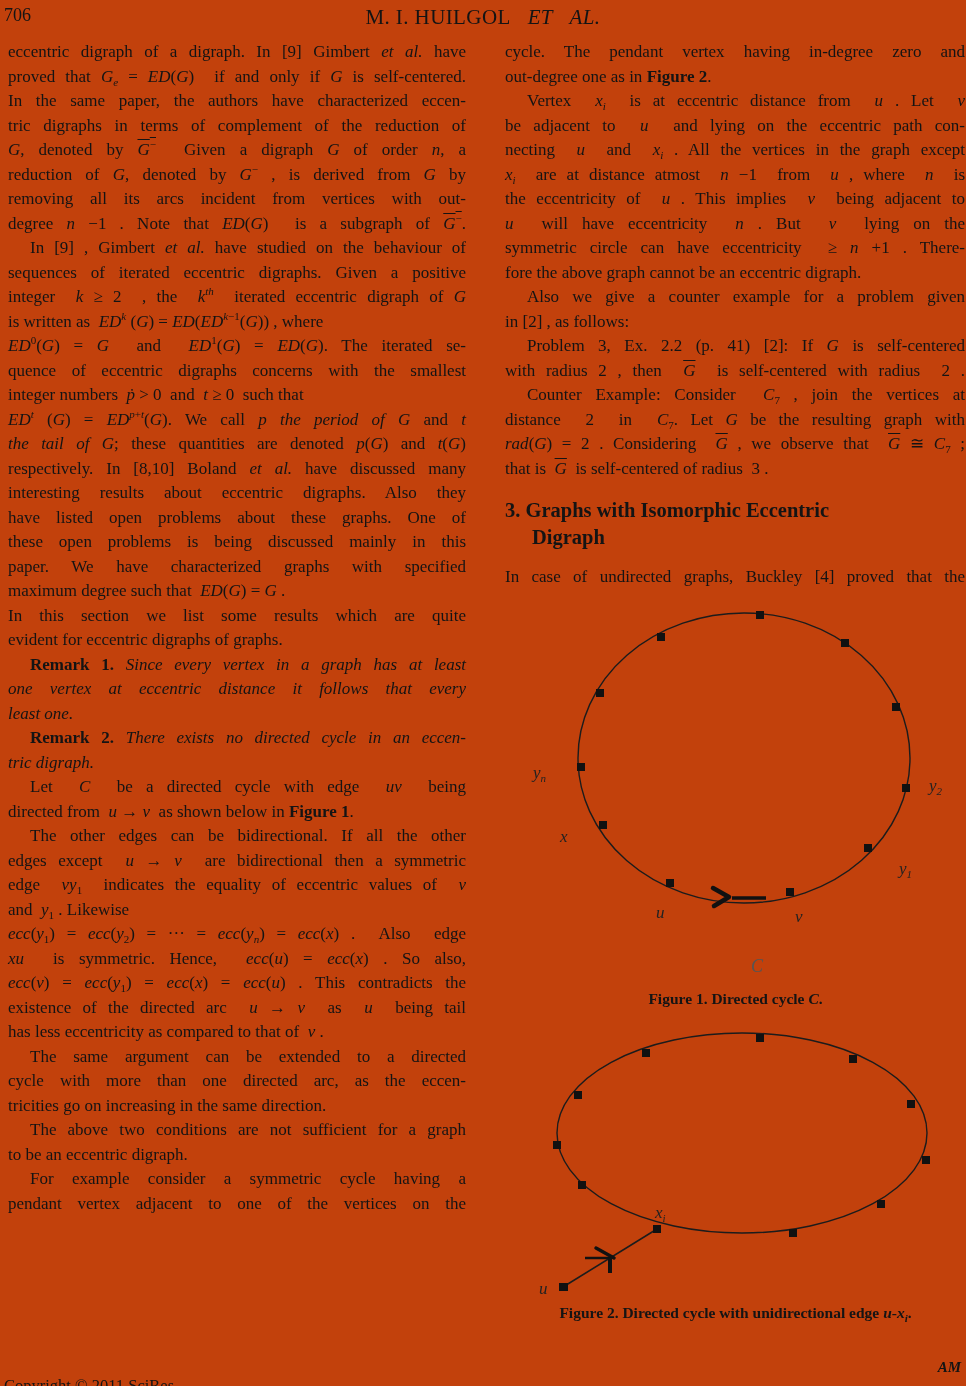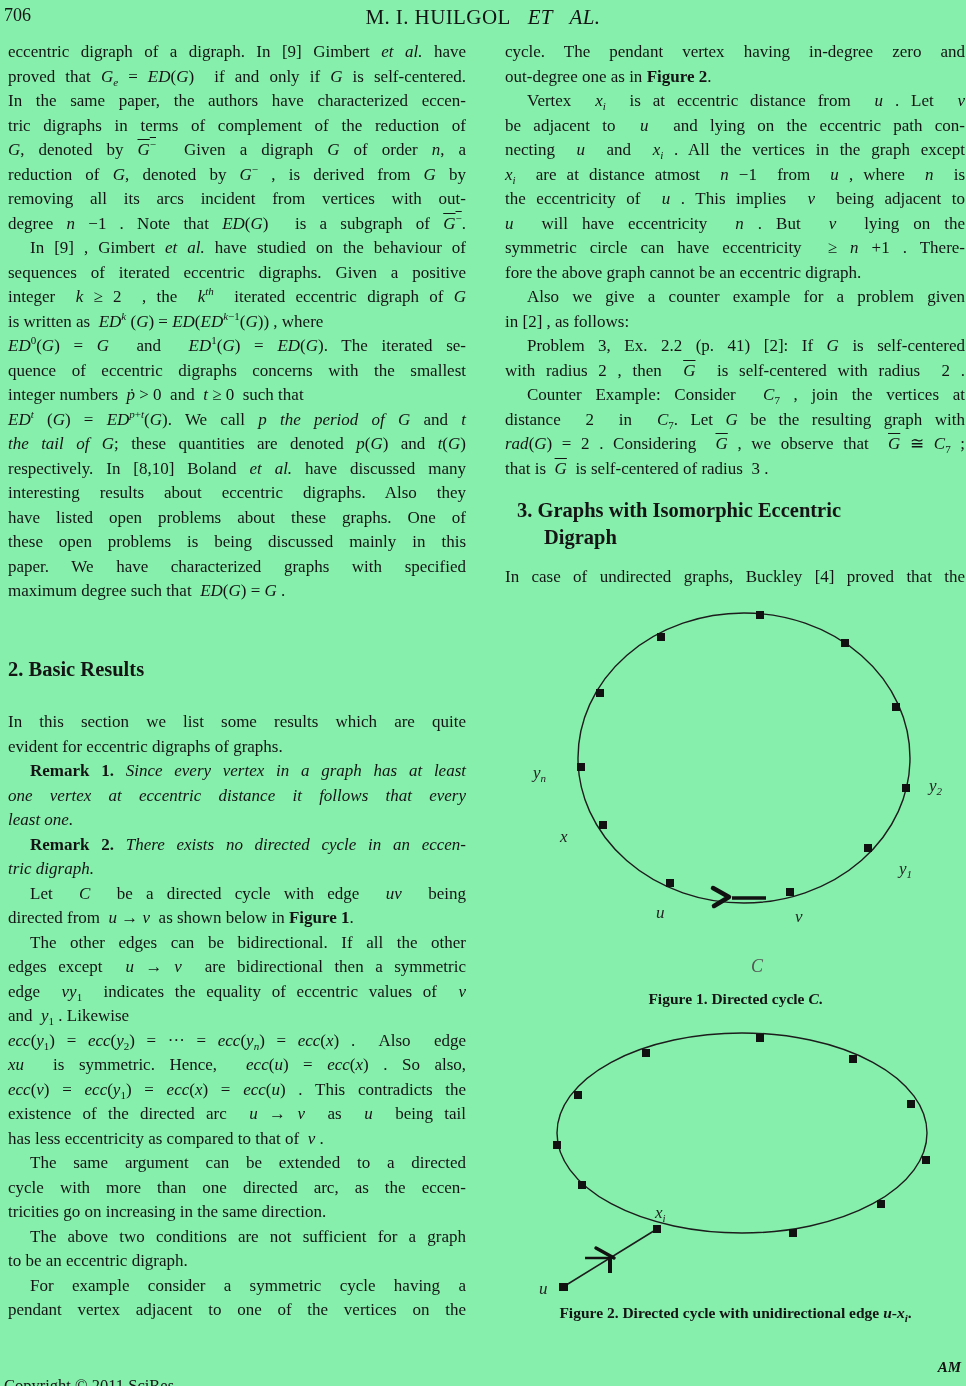--- a/index.html
+++ b/index.html
@@ -1,30 +1,30 @@
 <!DOCTYPE html>
 <html><head>
 <meta charset="utf-8">
 <style>
   html,body{margin:0;padding:0;background:#e8e8e8;}
-  #page{position:relative;width:966px;height:1386px;background:#86efac;overflow:hidden;
+  #page{position:relative;width:966px;height:1386px;background:#c2410c;overflow:hidden;
         font-family:"Liberation Serif","DejaVu Serif",serif;color:#141414;}
   
   .hdr-num{position:absolute;left:4px;top:5px;font-size:18px;}
   .hdr-title{position:absolute;left:0;top:5px;width:100%;text-align:center;font-size:21px;letter-spacing:.4px;}
   
   .col{position:absolute;top:40px;}
   #left-col{left:8px;width:458px;}
   #right-col{left:505px;width:460px;}
   .para{margin:0;}
   .line{font-size:17px;line-height:24.5px;text-align:left;}
   .line.just{text-align:justify;text-align-last:justify;}
   .line.ind{text-indent:22px;}
   .h2{margin:52px 0 28px 0;}
-  .h3{margin:16px 0 15px 12px;}
+  .h3{margin:16px 0 15px 0;}
   .h2 .line,.h3 .line{font-size:20.5px;font-weight:bold;line-height:26.5px;text-align:left;text-align-last:auto;}
   .h3 .line.ind{text-indent:27px;}
   sub{font-size:11px;vertical-align:baseline;position:relative;top:4px;line-height:0;}
   sup{font-size:11px;vertical-align:baseline;position:relative;top:-7px;line-height:0;}
   .ov{text-decoration:overline;}
   i b,b i{font-style:italic;font-weight:bold;}
   
   .fig-svg{position:absolute;left:505px;}
   #fig1-svg{top:593px;}
   #fig2-svg{top:1025px;}
@@ -69,23 +69,20 @@
         <div class="line just">quence of eccentric digraphs concerns with the smallest</div>
         <div class="line">integer numbers &nbsp;<i>ṗ</i> &gt; 0 &nbsp;and&nbsp; <i>t</i> ≥ 0 &nbsp;such that</div>
         <div class="line just"><i>ED<sup>t</sup></i> (<i>G</i>) = <i>ED</i><sup><i>p</i>+<i>t</i></sup>(<i>G</i>). We call <i>p</i> <i>the period of G</i> and <i>t</i></div>
         <div class="line just"><i>the tail of G</i>; these quantities are denoted <i>p</i>(<i>G</i>) and <i>t</i>(<i>G</i>)</div>
         <div class="line just">respectively. In [8,10] Boland <i>et al.</i> have discussed many</div>
         <div class="line just">interesting results about eccentric digraphs. Also they</div>
         <div class="line just">have listed open problems about these graphs. One of</div>
         <div class="line just">these open problems is being discussed mainly in this</div>
         <div class="line just">paper. We have characterized graphs with specified</div>
         <div class="line">maximum degree such that &nbsp;<i>ED</i>(<i>G</i>) = <i>G</i> .</div>
-      </div>
-      <div class="h2">
-        <div class="line">2. Basic Results</div>
       </div>
       <div class="para">
         <div class="line just">In this section we list some results which are quite</div>
         <div class="line">evident for eccentric digraphs of graphs.</div>
       </div>
       <div class="para">
         <div class="line just ind"><b>Remark 1.</b> <i>Since every vertex in a graph has at least</i></div>
         <div class="line just"><i>one vertex at eccentric distance it follows that every</i></div>
         <div class="line"><i>least one.</i></div>
       </div>

